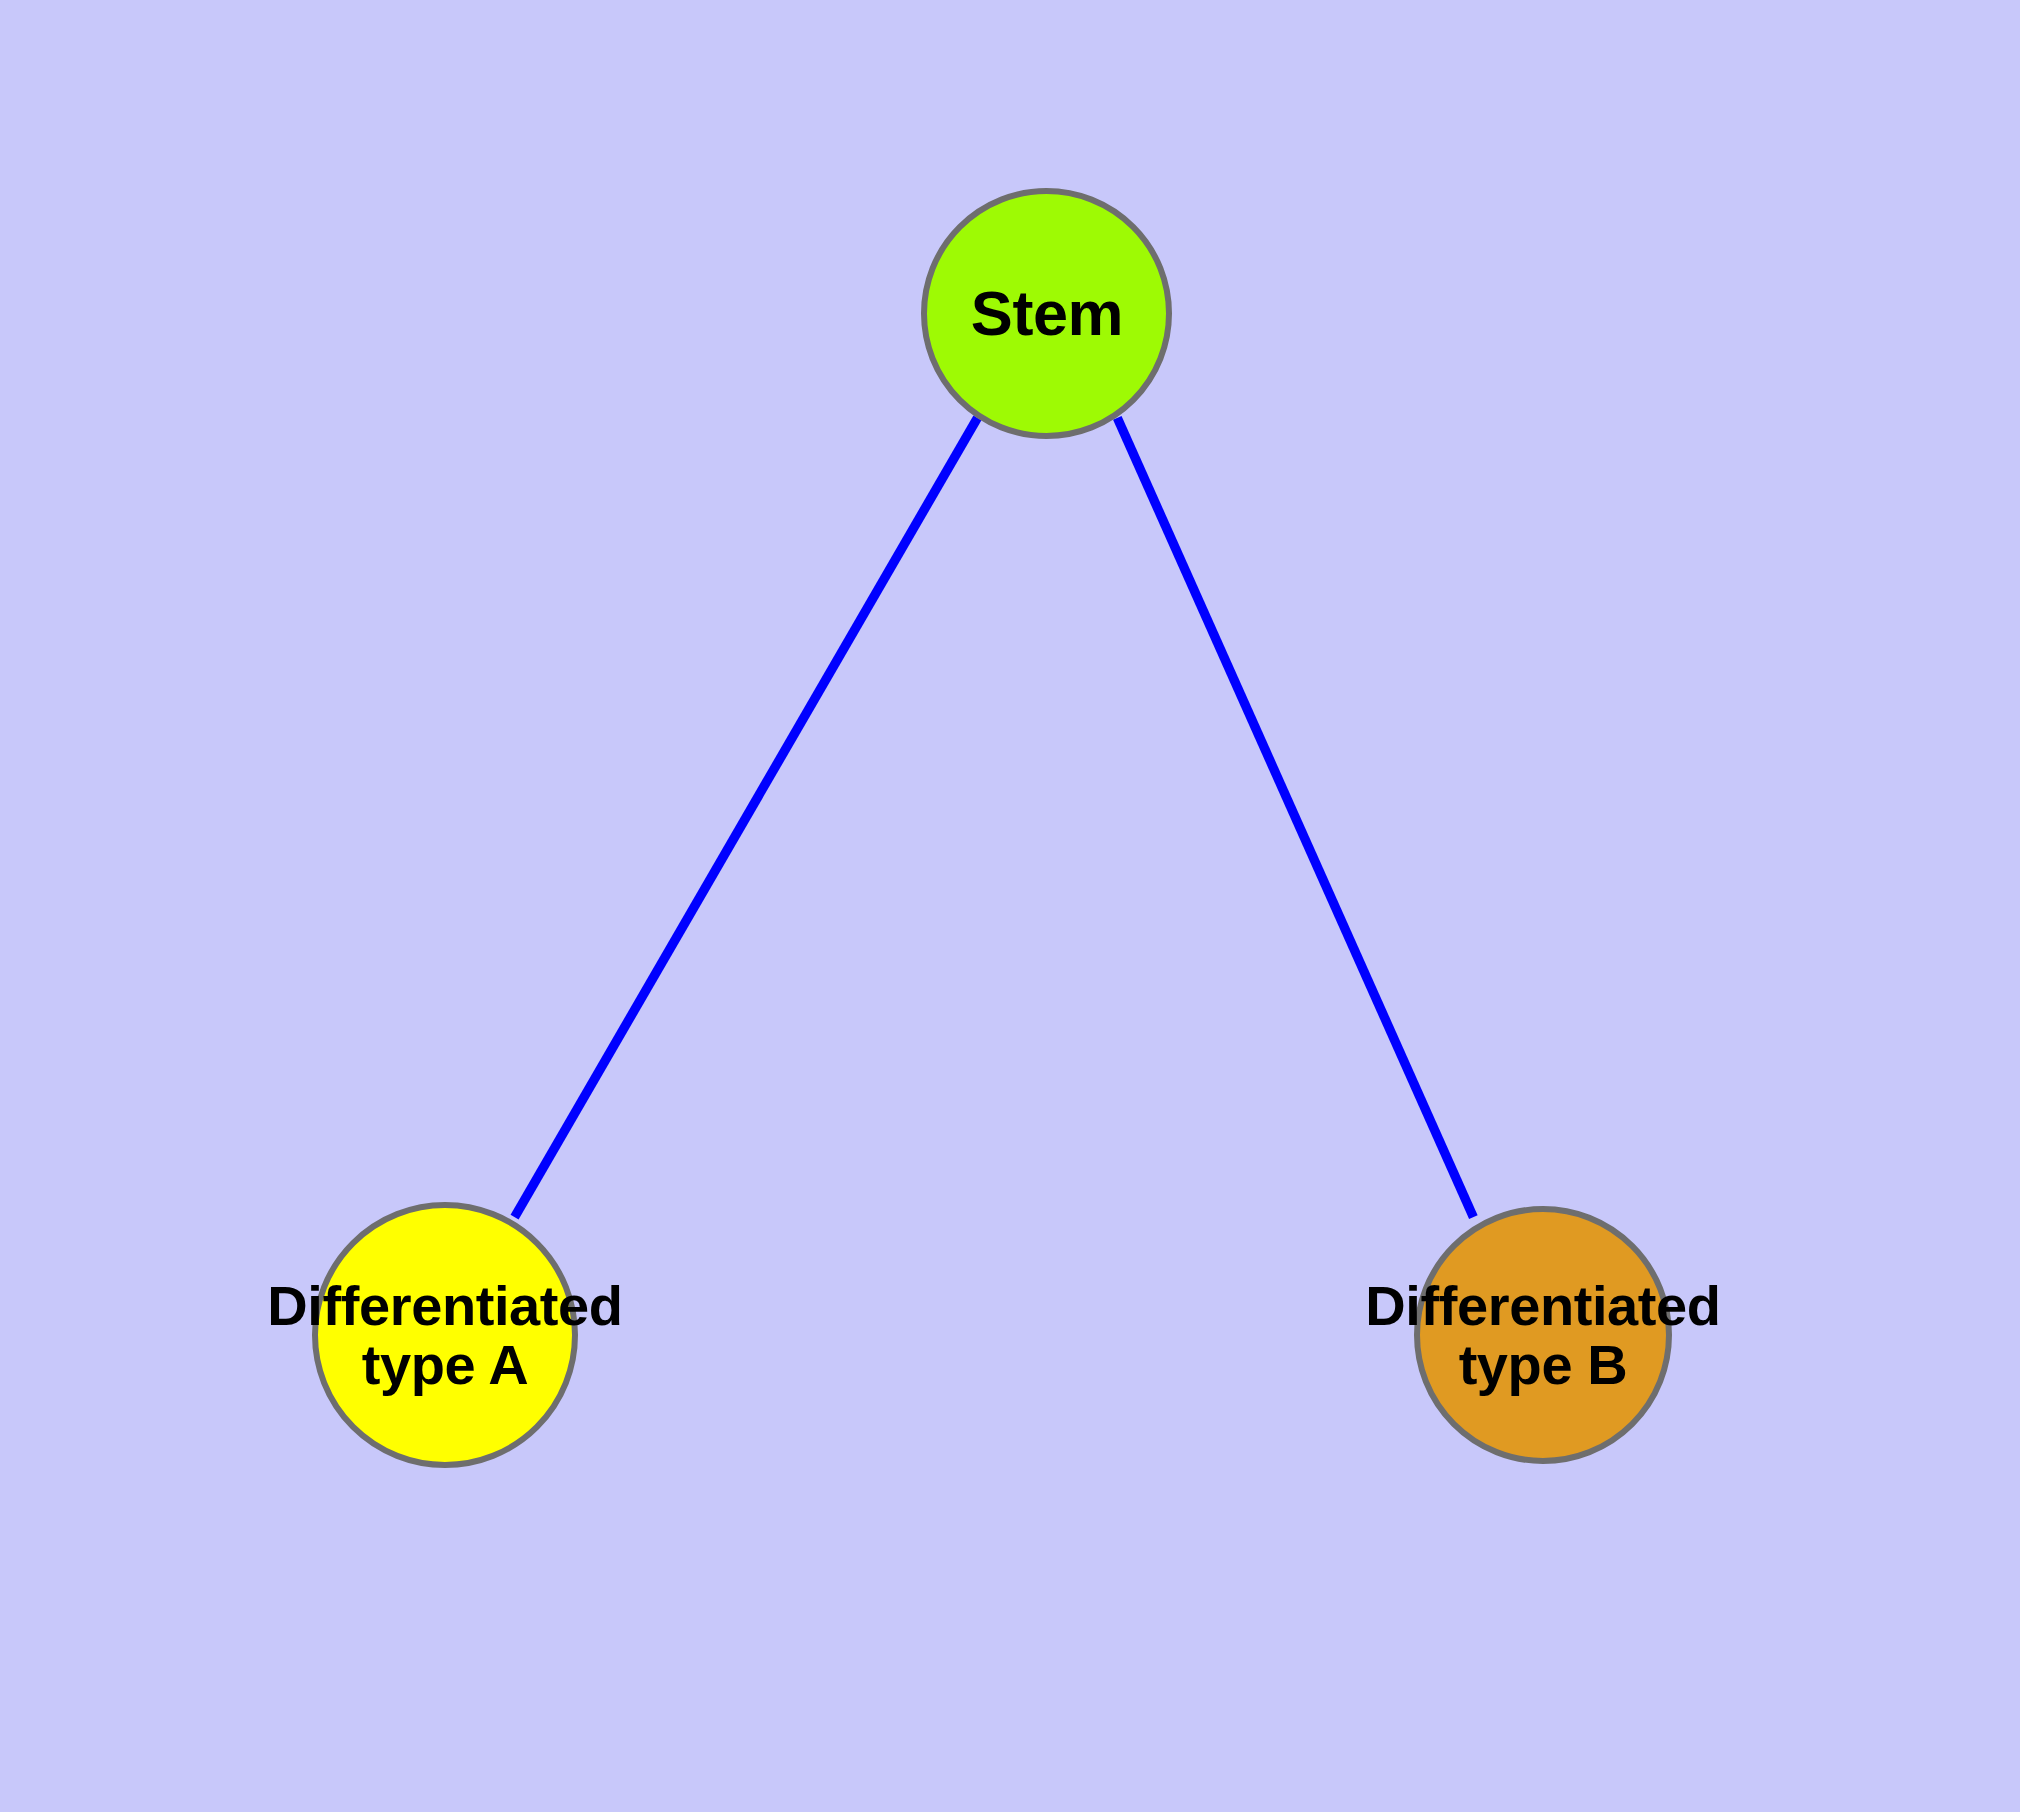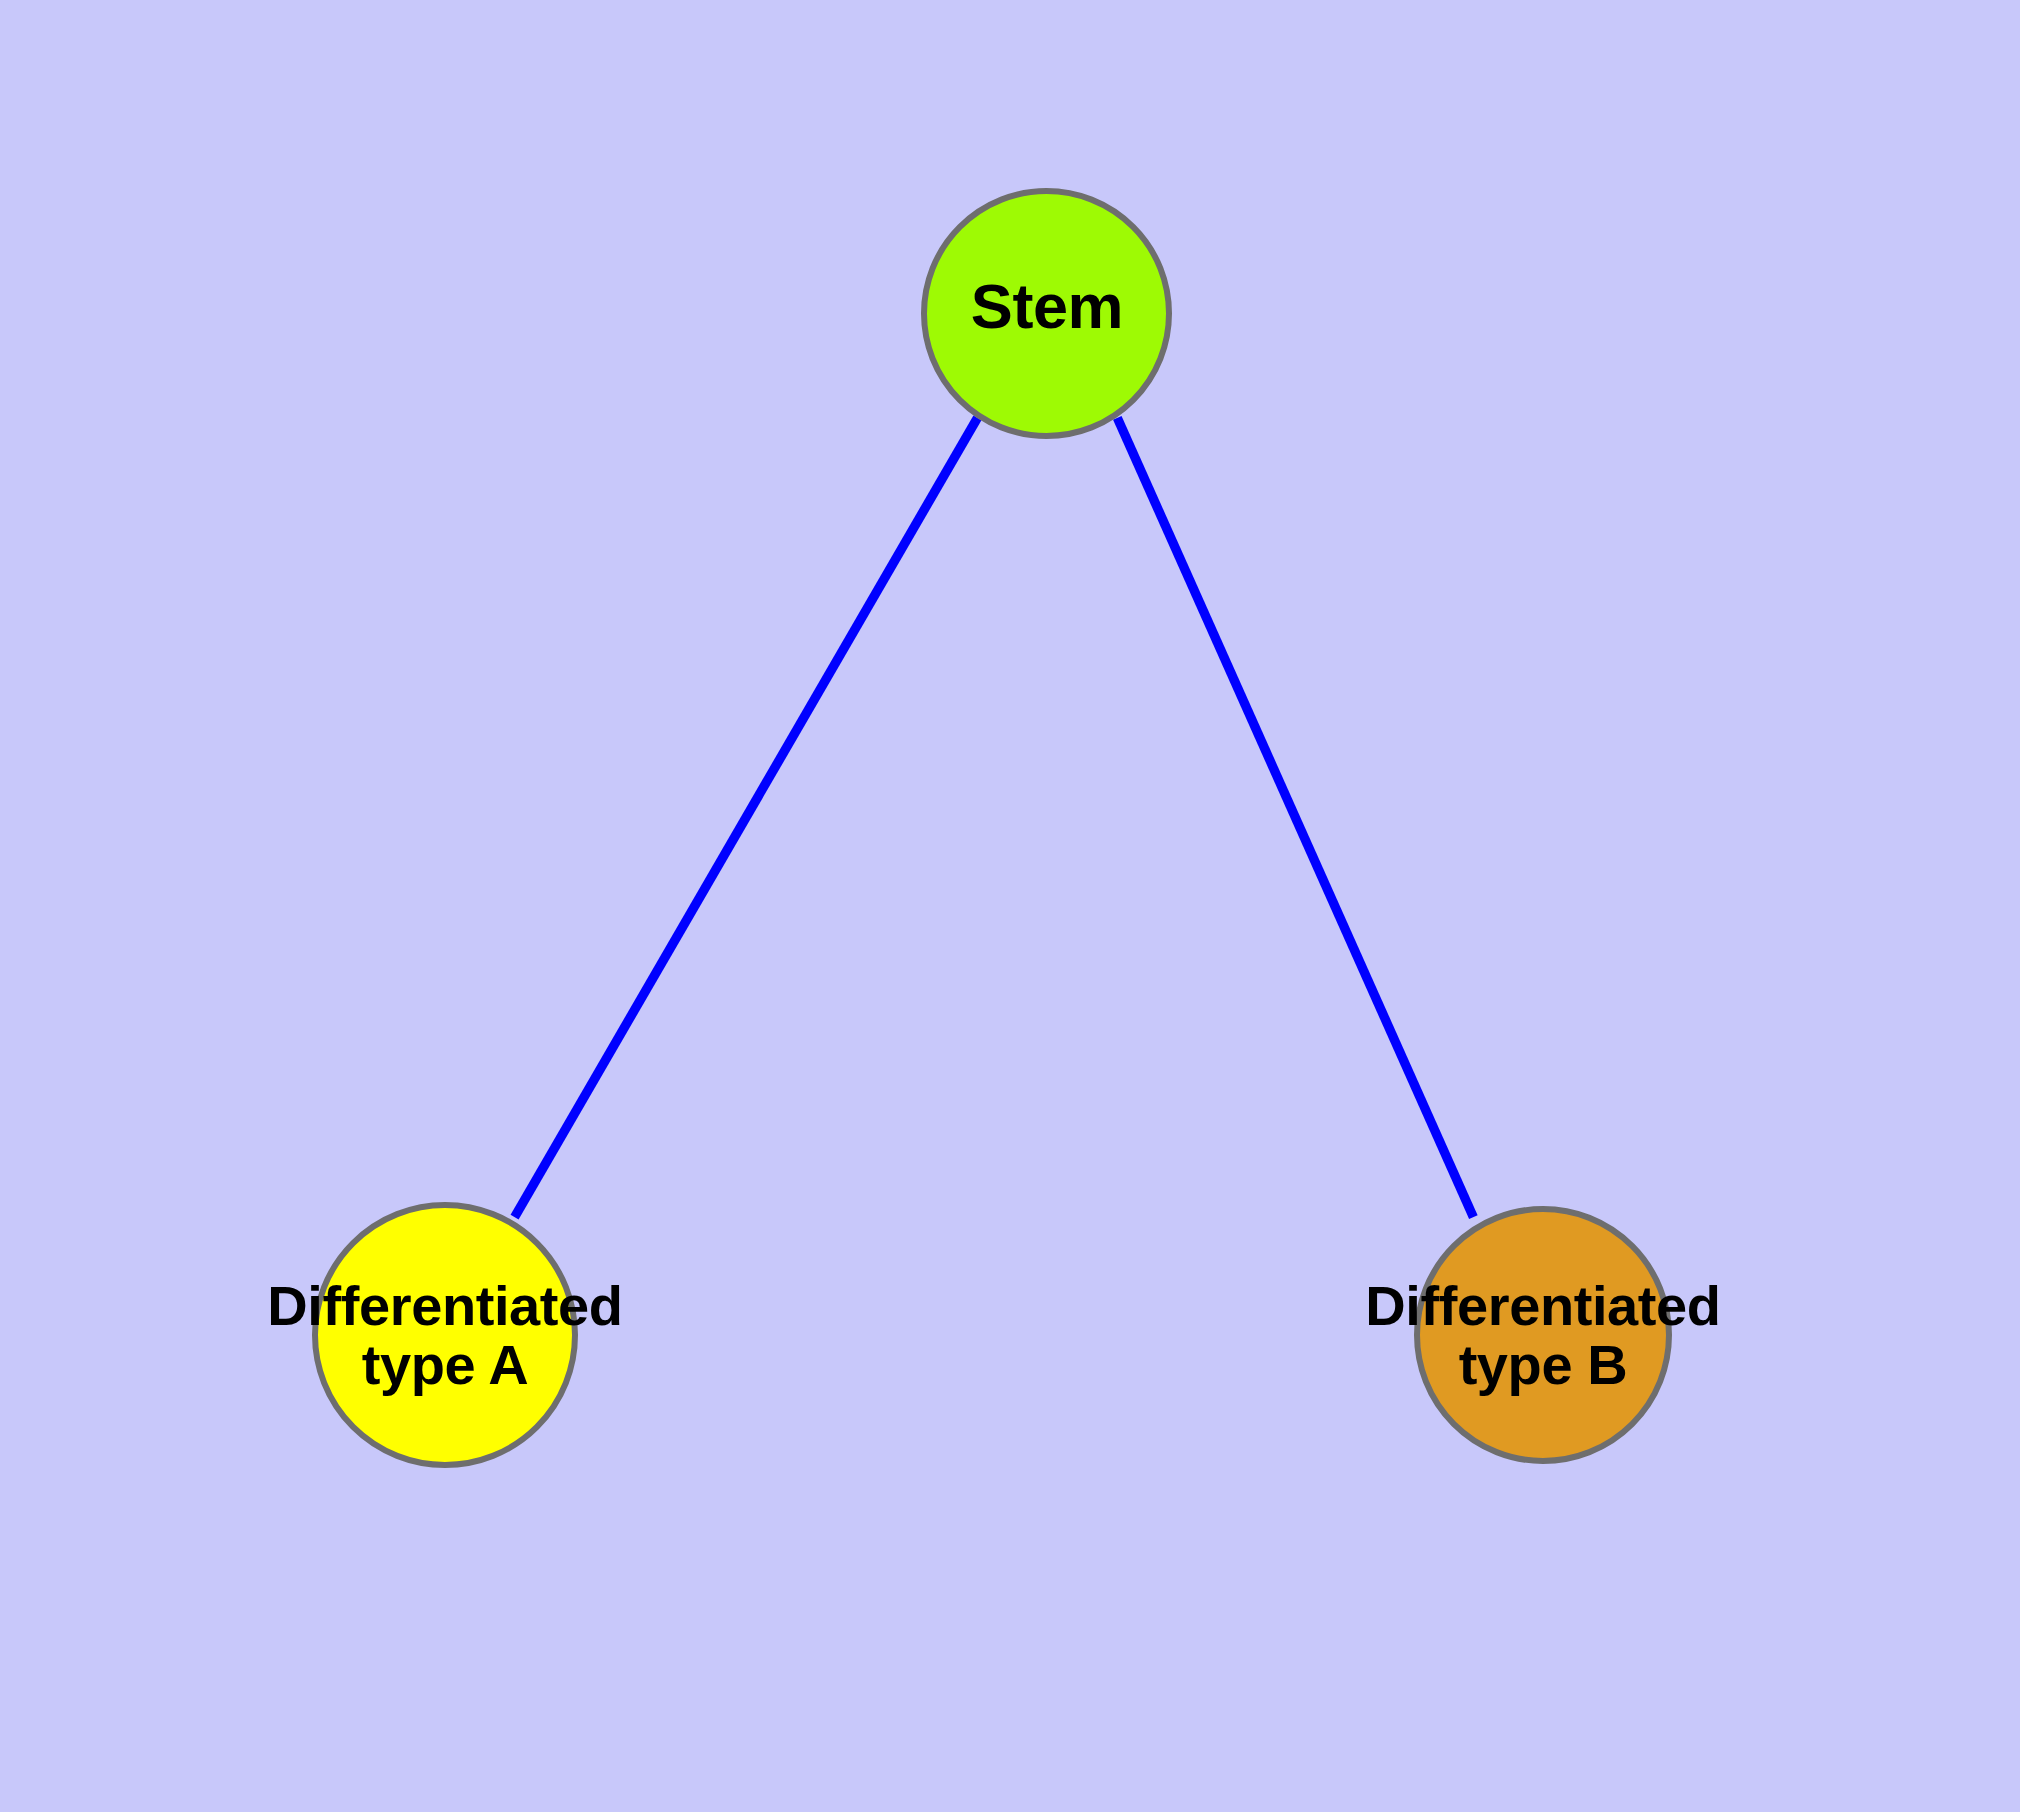--- a/index.html
+++ b/index.html
@@ -54,20 +54,20 @@
 
   <svg id="edge-layer" viewBox="0 0 2384 2138" preserveAspectRatio="none">
     <line x1="1153" y1="493" x2="607" y2="1436" stroke="#0000ff" stroke-width="11" stroke-linecap="butt"></line>
     <line x1="1318" y1="493" x2="1738" y2="1436" stroke="#0000ff" stroke-width="11" stroke-linecap="butt"></line>
   </svg>
 
   <div class="node" style="left: 921px; top: 188px; width: 251px; height: 251px; background: rgb(158, 250, 4); border: 6px solid rgb(110, 110, 110);"></div>
   <div class="node" style="left: 312px; top: 1202px; width: 266px; height: 266px; background: rgb(255, 255, 0); border: 6px solid rgb(110, 110, 110);"></div>
   <div class="node" style="left: 1414px; top: 1206px; width: 258px; height: 258px; background: rgb(224, 154, 34); border: 6px solid rgb(110, 110, 110);"></div>
 
-  <div class="node-label" style="font-size: 63px; color: rgb(0, 0, 0); width: 848px; left: 623px; top: 273px;">Stem</div>
+  <div class="node-label" style="font-size: 63px; color: rgb(0, 0, 0); width: 848px; left: 623px; top: 280px;">Stem</div>
   <div class="node-label" style="font-size: 56px; color: rgb(0, 0, 0); width: 848px; left: 21px; top: 1276px;">Differentiated
 type A</div>
   <div class="node-label" style="font-size: 56px; color: rgb(0, 0, 0); width: 848px; left: 1119px; top: 1276px;">Differentiated
 type B</div>
 
 </div>
 
 
 </body></html>

